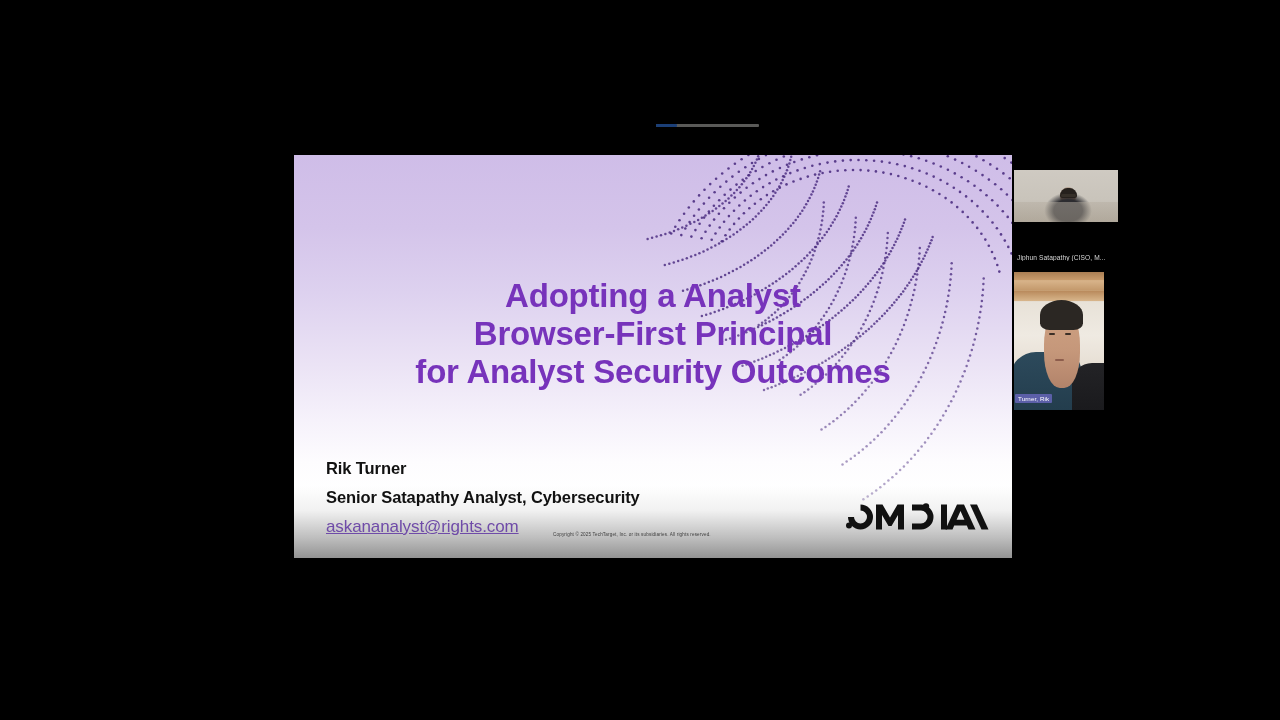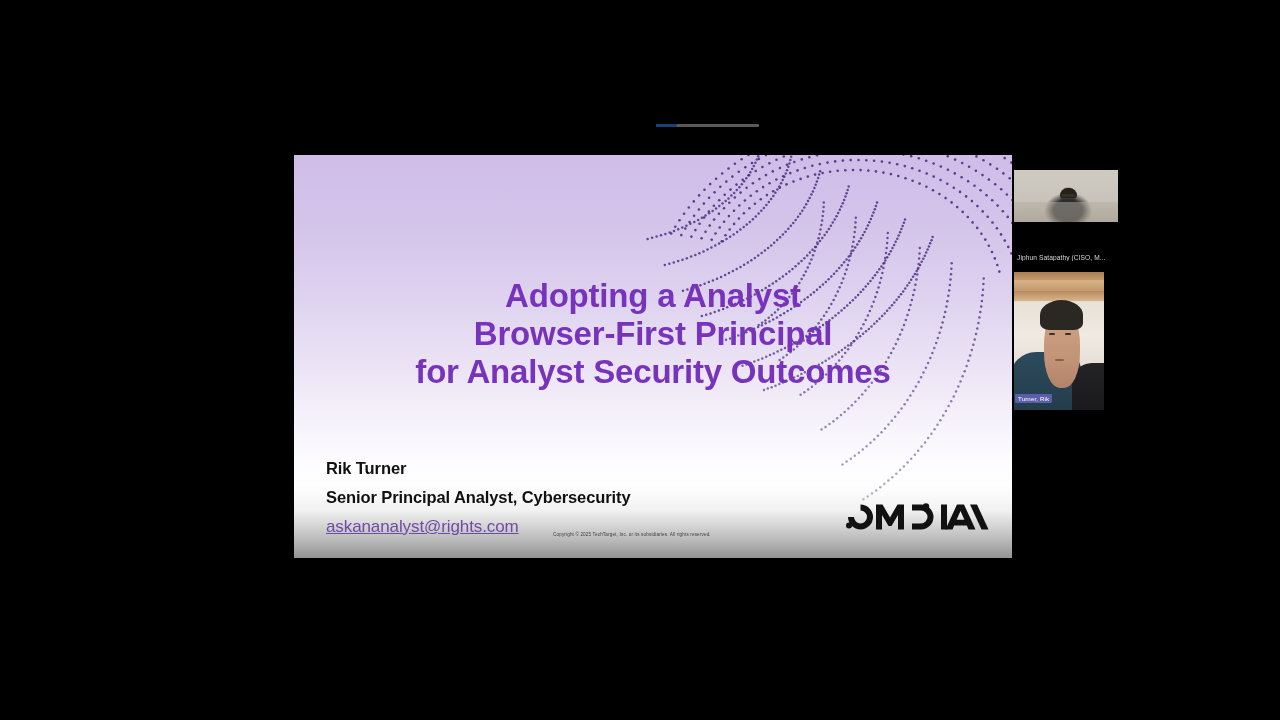--- a/index.html
+++ b/index.html
@@ -1185,21 +1185,21 @@
     <div class="title-block">
       <span class="title-line">Adopting a Analyst</span>
       <span class="title-line">Browser-First Principal</span>
       <span class="title-line">for Analyst Security Outcomes</span>
     </div>
 
     <div class="slide-footer-band"></div>
 
     <div class="speaker-block">
       <div class="speaker-name">Rik Turner</div>
-      <div class="speaker-role">Senior Principal Analyst, Cybersecurity</div>
+      <div class="speaker-role">Senior Satapathy Analyst, Cybersecurity</div>
       <a class="speaker-email" href="#">askananalyst@rights.com</a>
     </div>
 
     <div class="copyright">Copyright © 2025 TechTarget, Inc. or its subsidiaries. All rights reserved.</div>
 
     <svg class="omdia-logo" viewBox="0 0 148 34">
       <g fill="#111111">
 
         <path d="M18.5,4.5 A12.5,12.5 0 1,1 6,17 L12,17 A6.5,6.5 0 1,0 18.5,10.5 Z"></path>
         <circle cx="7" cy="25.5" r="3"></circle>

